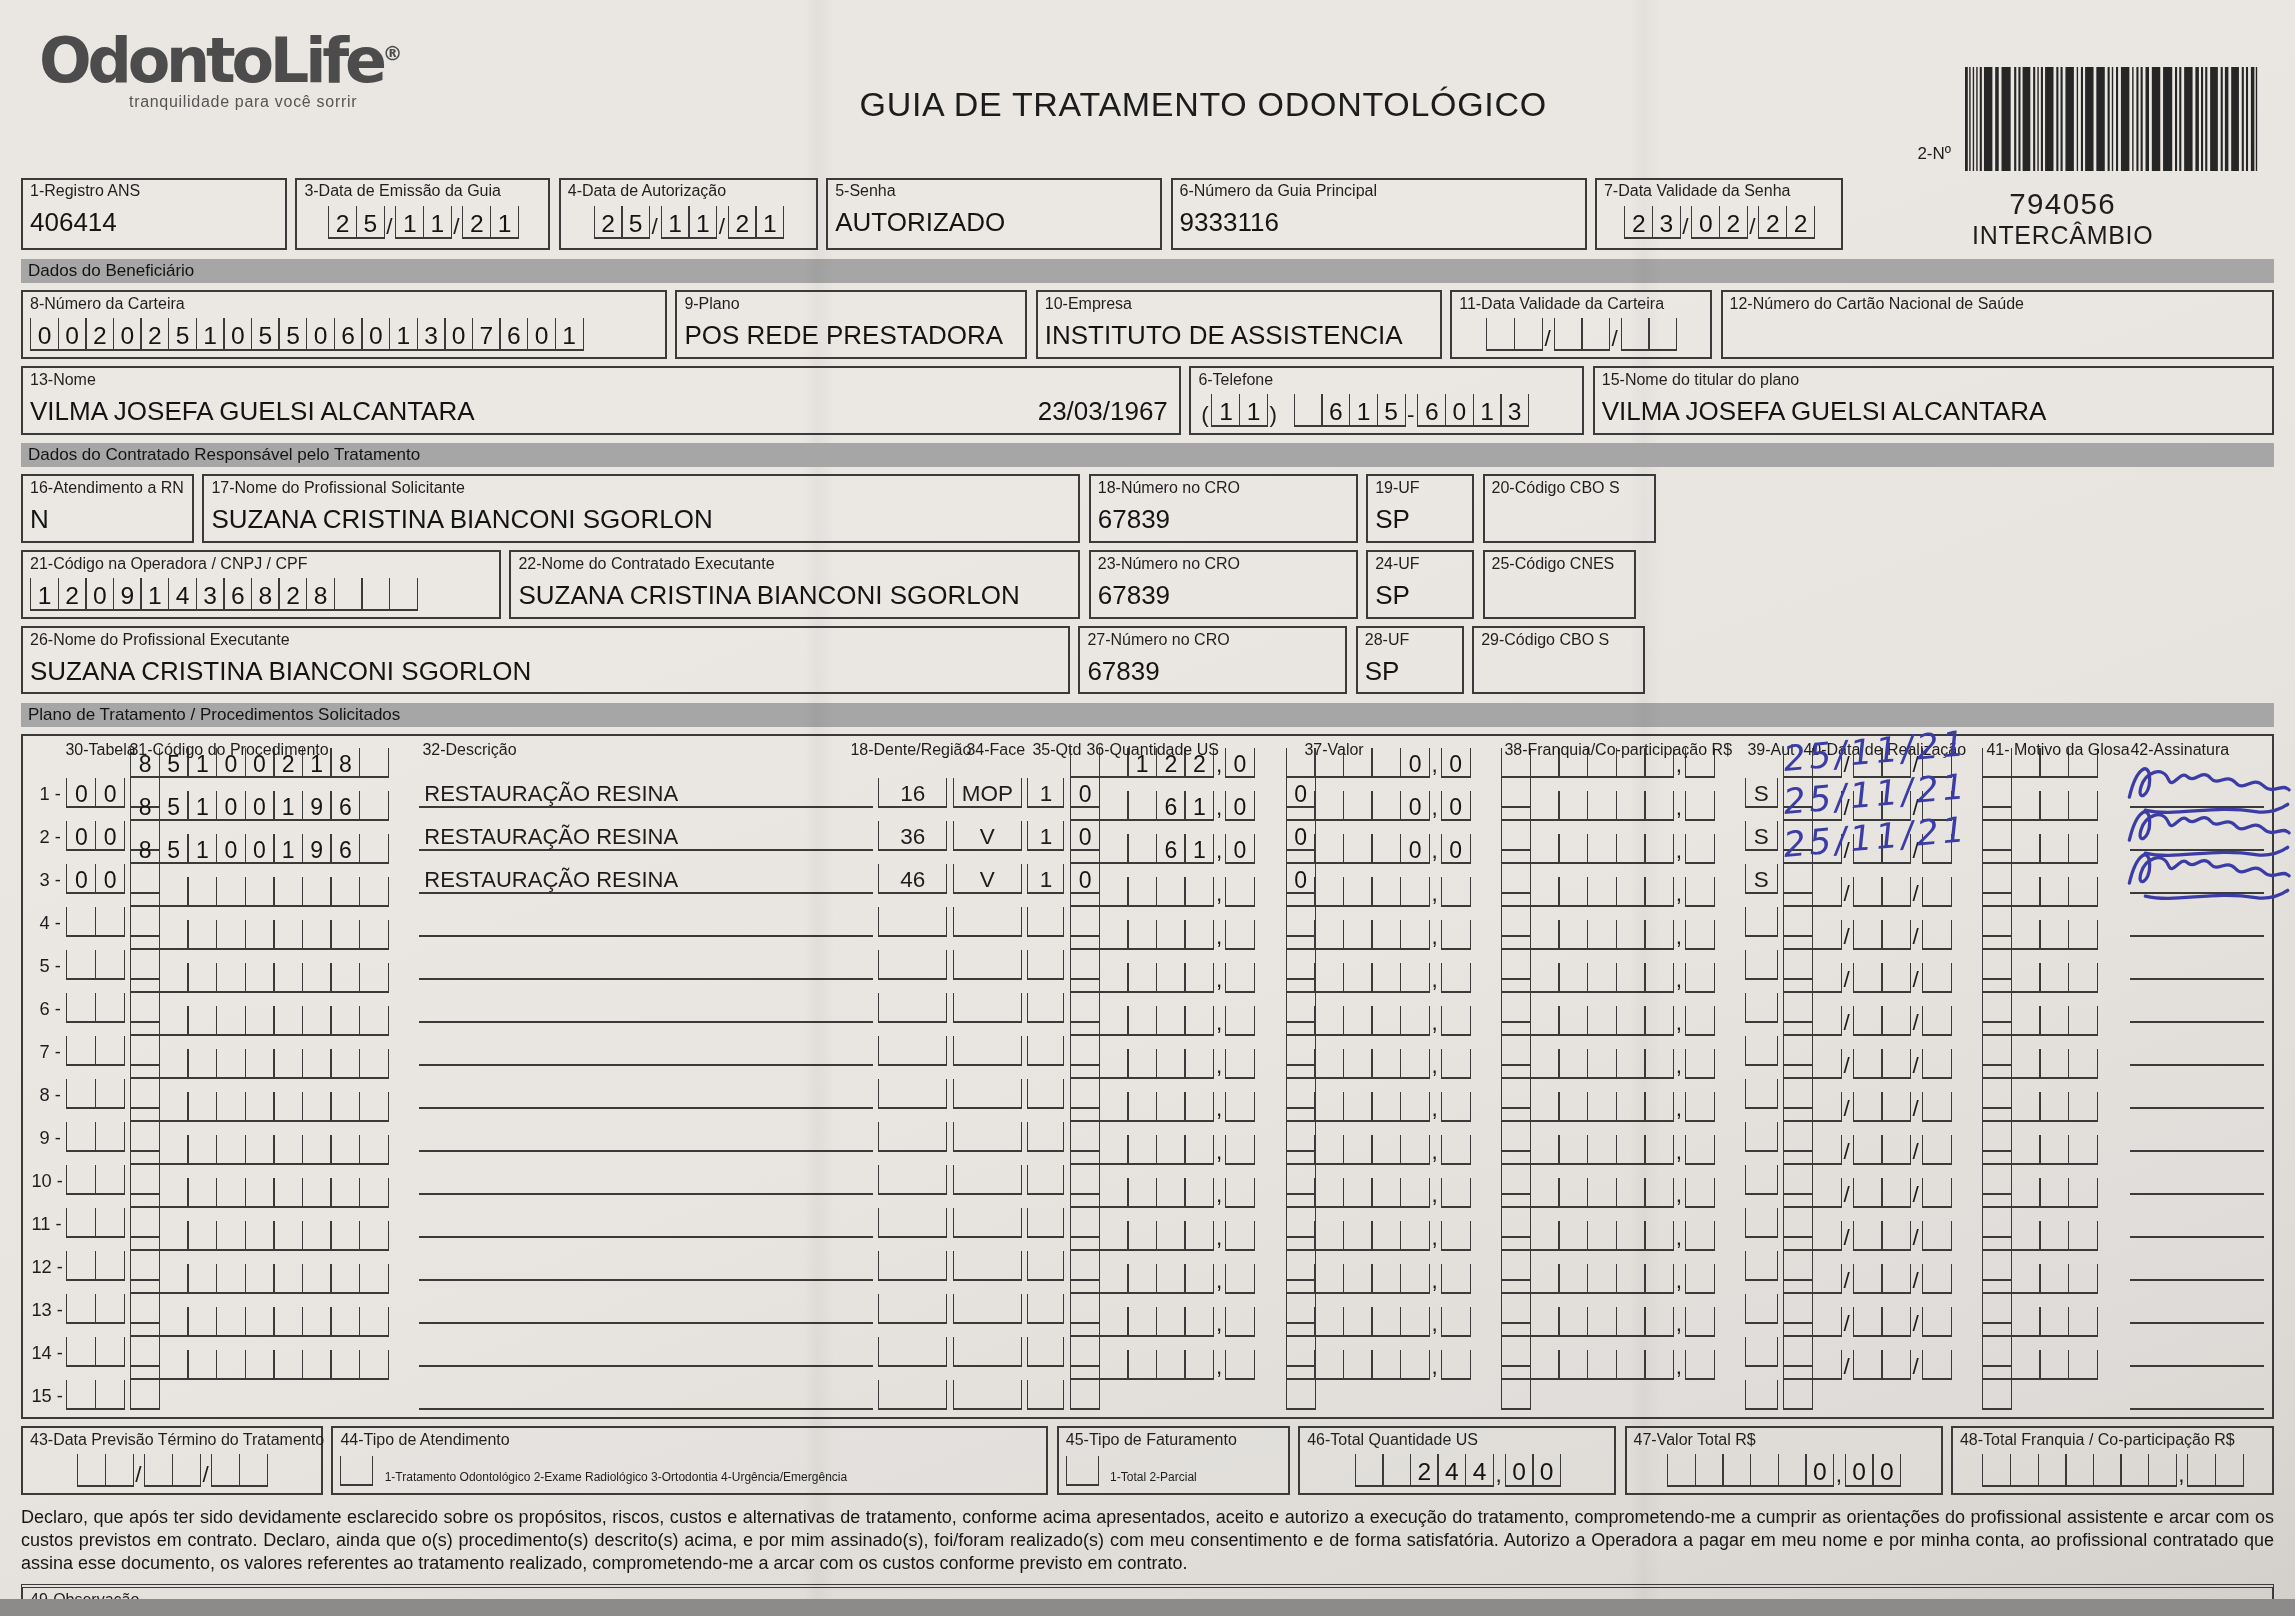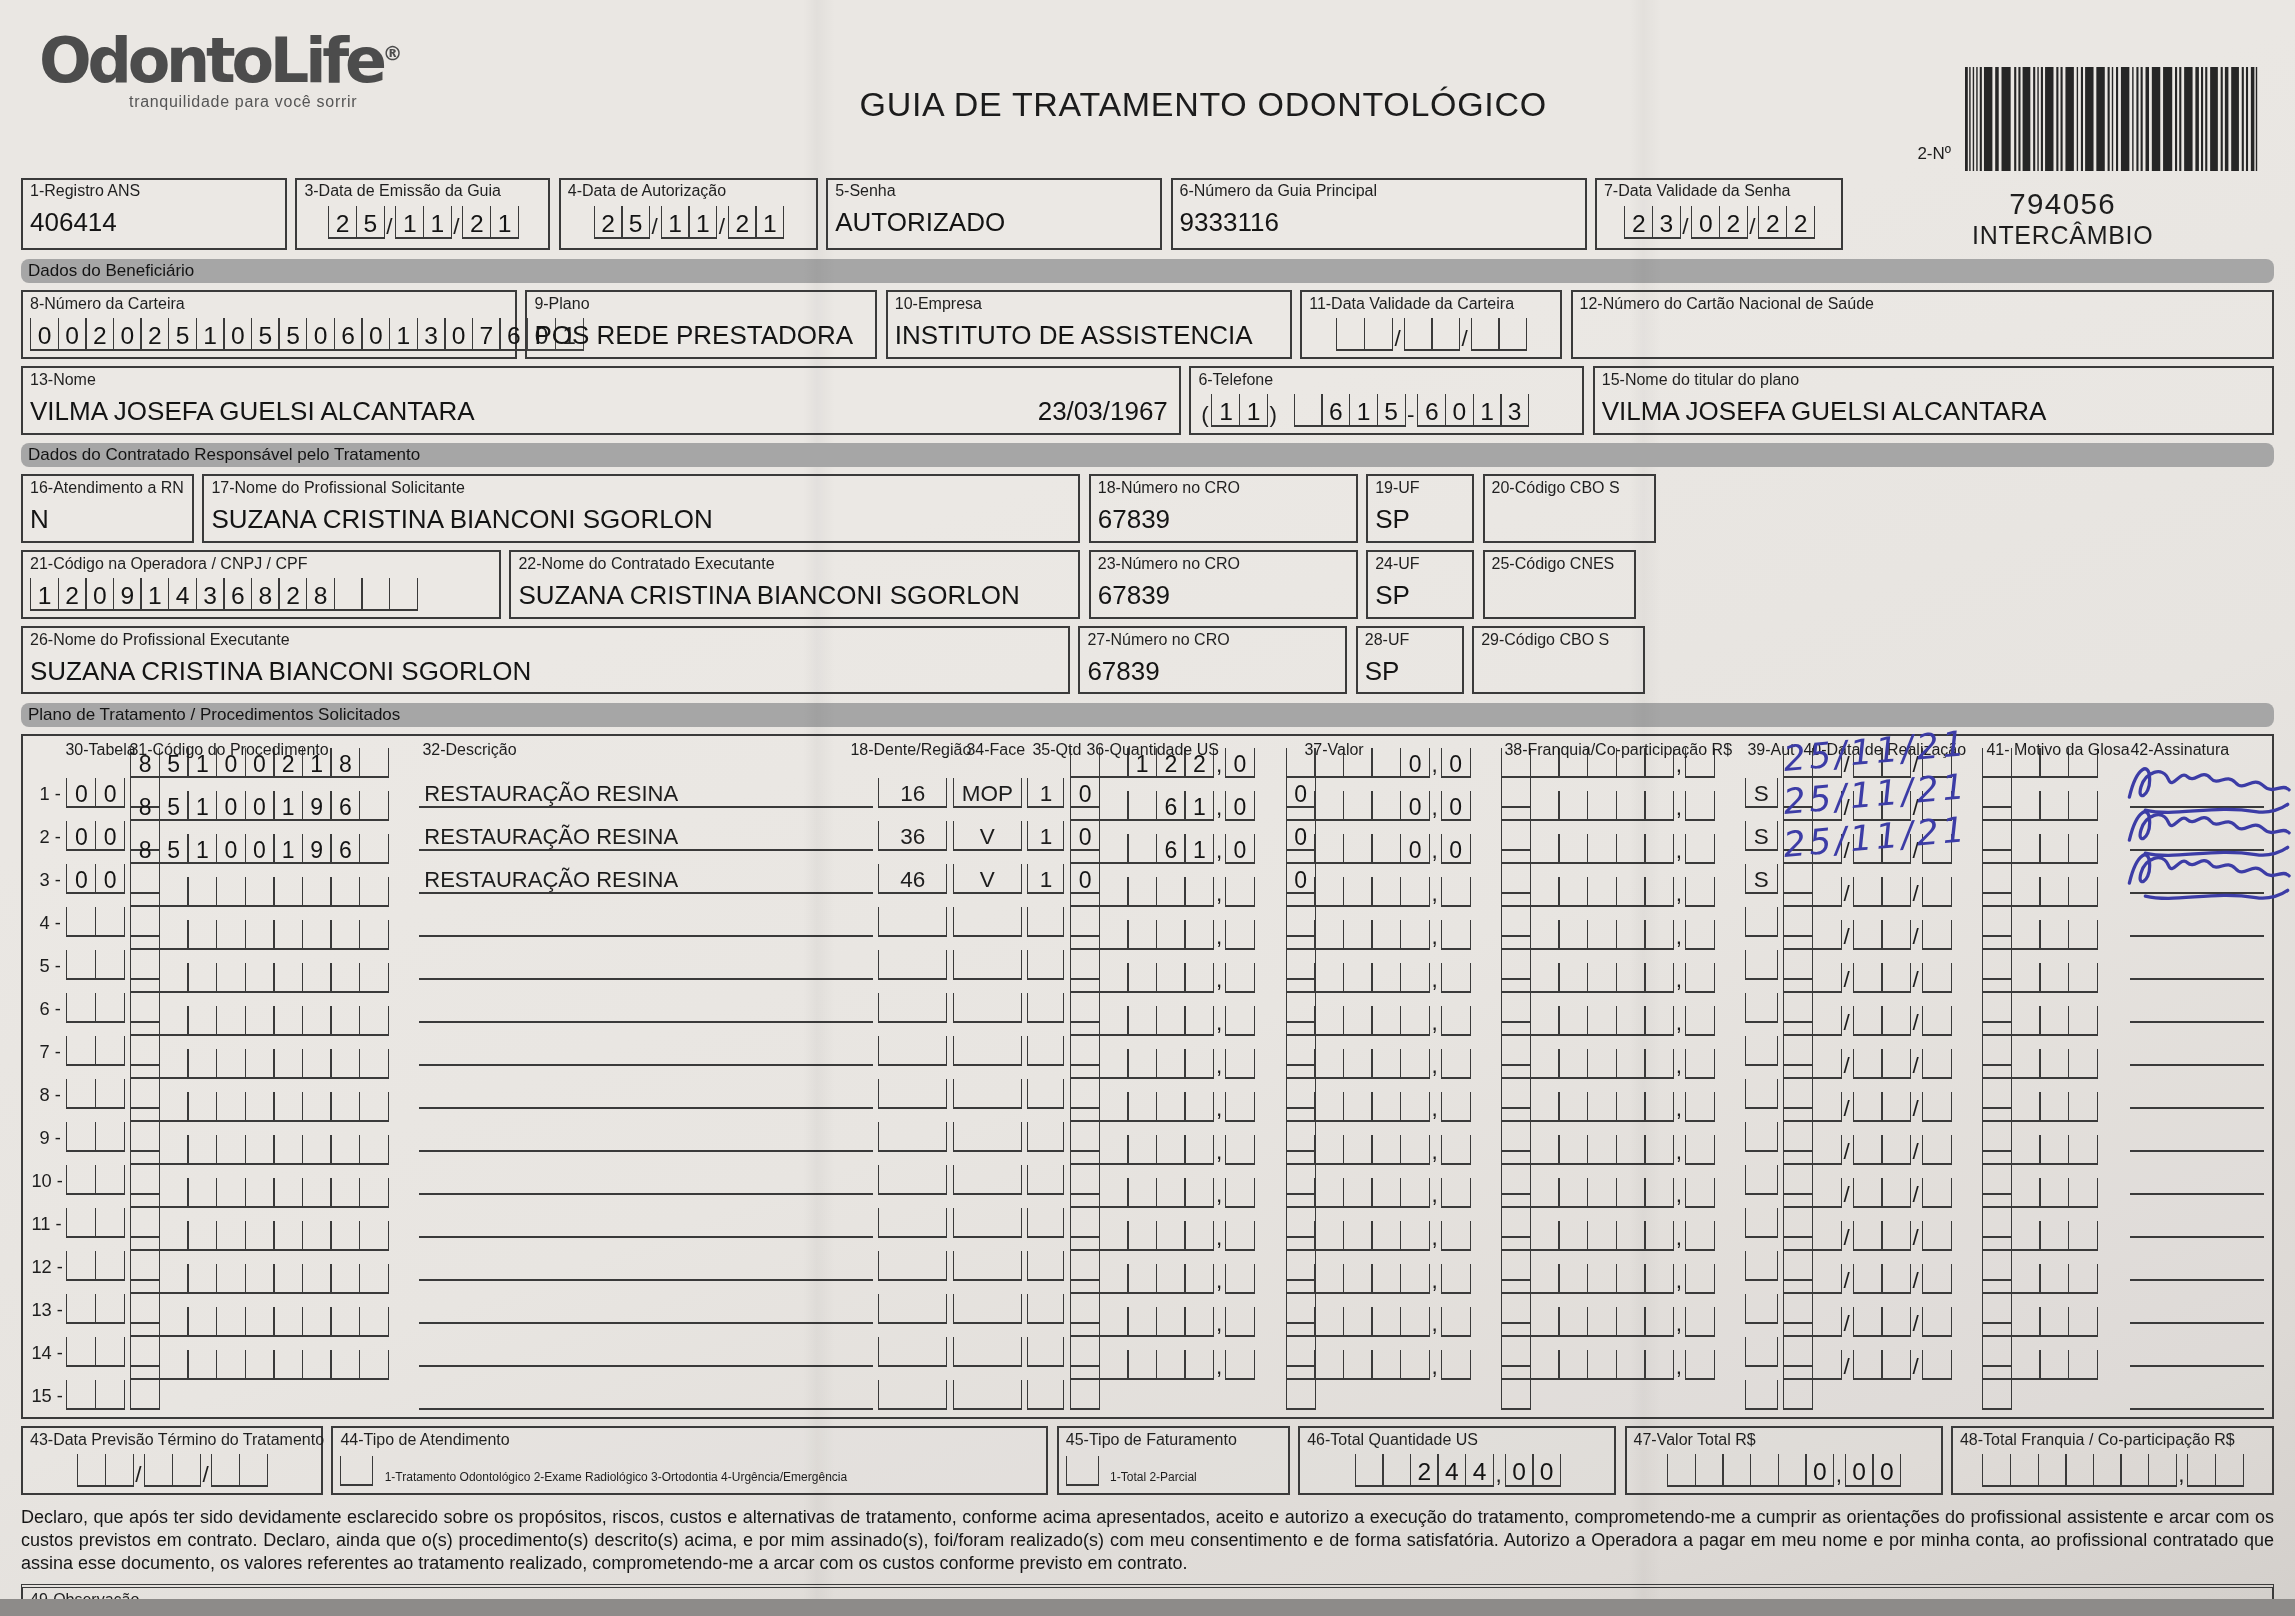--- a/index.html
+++ b/index.html
@@ -21,34 +21,34 @@
   .bclabel{font-size:17px;margin-bottom:7px;}
   .barcode{width:295px;height:104px;}
   .barcode rect{fill:#262626;}
 
   
   .frow{display:flex;gap:8.4px;margin:7px 21px 0;align-items:stretch;}
   .fbox{border:2.1px solid #3a3a3a;padding:2.8px 7px 5.6px;box-sizing:border-box;min-height:66px;position:relative;background:rgba(255,255,255,0.06);}
   .flabel{font-size:16px;color:#1f1f1f;white-space:nowrap;}
   .fvalue{font-size:26px;color:#141414;margin-top:7px;white-space:nowrap;}
   .fvalue.split{display:flex;justify-content:space-between;padding-right:4.2px;}
-  .band{margin:8.4px 21px 0;background:#a6a6a6;color:#141414;font-size:17px;padding:2.1px 7px;border-radius:8px;}
+  .band{margin:8.4px 21px 0;background:#a6a6a6;color:#141414;font-size:17px;padding:2.1px 7px;}
 
   
   .comb{display:inline-flex;align-items:flex-end;margin-top:5.6px;}
   .cc{display:inline-block;width:27px;height:31px;line-height:35px;text-align:center;font-size:24.6px;color:#141414;
       border-left:1.4px solid #3a3a3a;border-right:1.4px solid #3a3a3a;border-bottom:2.8px solid #3a3a3a;margin-right:-1.4px;}
   .cs{display:inline-block;height:31px;line-height:37px;font-size:22.5px;padding:0 2.8px;align-self:flex-end;}
   .cg{display:inline-block;width:14px;}
 
   .w-ans{width:266px}.w-emissao{width:255px}.w-autz{width:259px}.w-senha{width:336px}.w-guia{width:416px}.w-vsenha{width:248px}
   .fnum{flex:1;text-align:center;padding-top:9.8px;}
   .gnum{font-size:29.5px;letter-spacing:1.4px;}
   .gtype{font-size:25px;letter-spacing:0.7px;}
-  .w-cart{width:496px}.w-plano{width:352px}.w-emp{width:406px}.w-vcart{width:262px}.w-cns{flex:1}
+  .w-cart{width:646px}.w-plano{width:352px}.w-emp{width:406px}.w-vcart{width:262px}.w-cns{flex:1}
   .w-nome{width:1160px}.w-tel{width:395px}.w-tit{flex:1}
   .w-rn{width:173px}.w-sol{width:878px}.w-cro{width:269px}.w-uf{width:108px}.w-cbo{width:173px}
   .w-oper{width:480px}.w-exec{width:571px}.w-cnes{width:153px}
   .w-pexec{width:1049px}
   .contratado{position:relative;}
   .notes{position:absolute;left:1618px;top:35px;font-size:24px;line-height:1.3;color:#222;}
   .notes .small{font-size:19px;margin-top:1.4px;}
   .notes .gap{margin-top:11.3px;}
 
   

